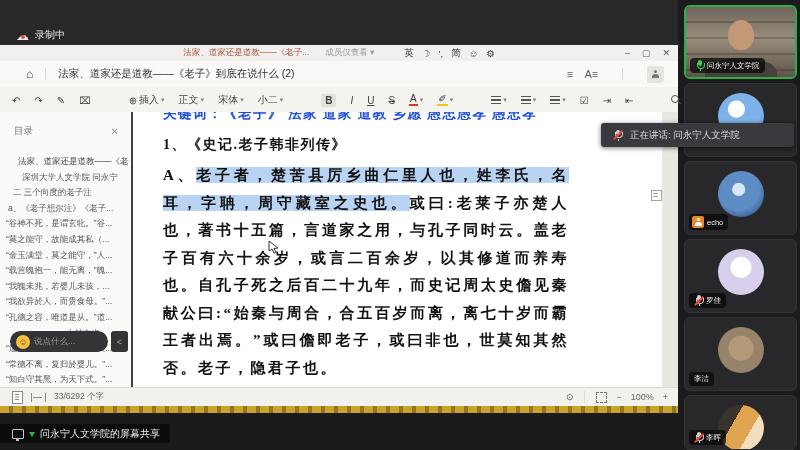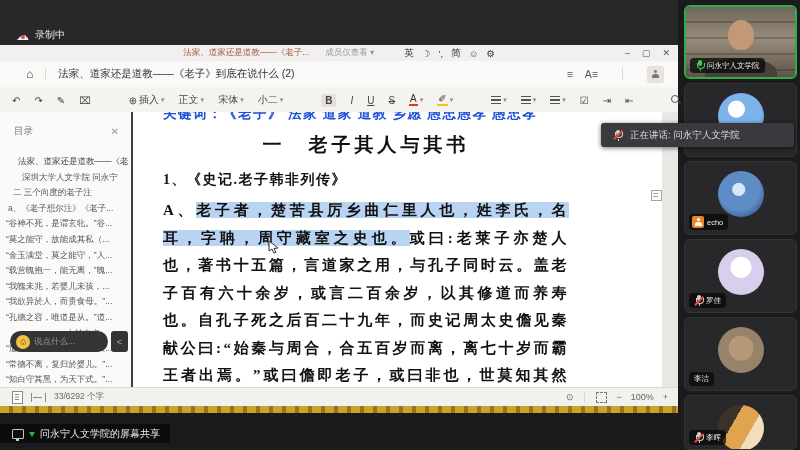--- a/index.html
+++ b/index.html
@@ -254,21 +254,20 @@
         <span class="ti">
             <span>更多</span>
             <span class="caret">▾</span>
           </span>
         <span class="ti">∧</span>
       </div>
 
       <div class="content">
         <div class="page">
           <div class="kw">关键词：《老子》 法家 道家 道教 乡愿 愚忠愚孝 愚忠孝</div>
-          <div class="h1">一　老子其人与其书</div>
           <div class="h2">1、《史记.老子韩非列传》</div>
           <div class="para"><span>A、</span><span class="hl">老子者，楚苦县厉乡曲仁里人也，姓李氏，名耳，字聃，周守藏室之史也。</span><span>或曰:老莱子亦楚人也，著书十五篇，言道家之用，与孔子同时云。盖老子百有六十余岁，或言二百余岁，以其修道而养寿也。自孔子死之后百二十九年，而史记周太史儋见秦献公曰:“始秦与周合，合五百岁而离，离七十岁而霸王者出焉。”或曰儋即老子，或曰非也，世莫知其然否。老子，隐君子也。</span></div>
 
           <span class="cmark"></span>
         </div>
         <div class="toc">
           <div class="toc-head">
             <span>目录</span>
             <span class="toc-close">✕</span>
           </div>

